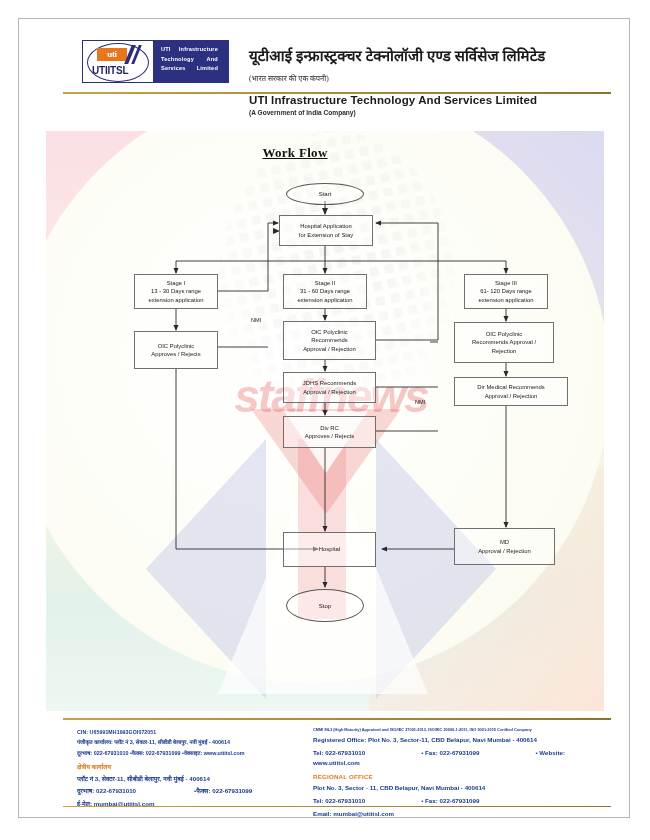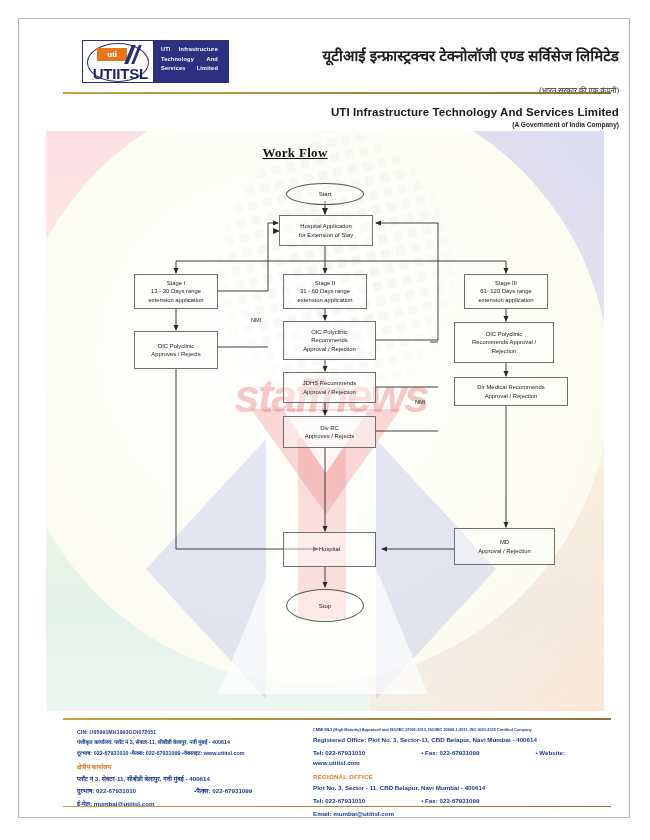--- a/index.html
+++ b/index.html
@@ -18,30 +18,30 @@
              box-sizing:border-box;position:relative;overflow:hidden;}
   .logo-circle{position:absolute;left:4px;top:2px;width:62px;height:39px;border-radius:50%;
                border:1.4px solid #2b2f7a;box-sizing:border-box;background:#fff;}
   .logo-uti{position:absolute;left:14px;top:7px;width:30px;height:13px;background:#e8761d;
             color:#fff;font-size:9px;font-weight:bold;line-height:13px;text-align:center;
             letter-spacing:-.3px;font-family:"Liberation Serif",serif;}
   .logo-slash{position:absolute;left:45px;top:4px;width:4px;height:19px;background:#2b2f7a;
               transform:skewX(-22deg);}
   .logo-slash2{position:absolute;left:52px;top:4px;width:3px;height:19px;background:#2b2f7a;
               transform:skewX(-22deg);}
-  .logo-name{position:absolute;left:9px;top:24px;width:56px;text-align:right;color:#1b1f63;
-             font-size:15px;font-weight:bold;letter-spacing:-.2px;}
+  .logo-name{position:absolute;left:9px;top:24px;width:56px;text-align:left;color:#1b1f63;
+             font-size:10px;font-weight:bold;letter-spacing:-.2px;}
   .logo-right{flex:1;background:#2b3180;color:#fff;padding:5px 5px 0 7px;box-sizing:border-box;}
   .logo-right div{font-size:5.6px;font-weight:bold;letter-spacing:.2px;line-height:9.6px;
                   display:flex;justify-content:space-between;padding-right:6px;}
 
-  .hdr-text{position:absolute;left:230px;top:26px;width:370px;text-align:right;}
+  .hdr-text{position:absolute;left:230px;top:26px;width:370px;text-align:left;}
   .hdr-hi{font-family:"Liberation Serif",serif;font-size:15px;font-weight:bold;color:#1a1a1a;
           letter-spacing:.1px;}
-  .hdr-hi-sub{font-family:"Liberation Serif",serif;font-size:7.5px;color:#2a2a2a;margin-top:20px;}
+  .hdr-hi-sub{font-family:"Liberation Serif",serif;font-size:7.5px;color:#2a2a2a;margin-top:8px;}
   .hdr-en{font-size:11.5px;font-weight:bold;color:#1a1a1a;margin-top:11px;letter-spacing:.1px;}
   .hdr-en-sub{font-size:6.6px;font-weight:bold;color:#2a2a2a;margin-top:3px;}
   .hdr-rule{position:absolute;left:63px;top:92px;width:548px;height:2px;
             background:linear-gradient(to right,#c9a24a,#8a7332);}
 
   
   .canvas{position:absolute;left:46px;top:131px;width:558px;height:580px;overflow:hidden;
           background:linear-gradient(to bottom,#fbdfe4 0%,#fbe4e6 13%,#f7f2dd 40%,
                      #f2f6e2 62%,#e2f2ea 82%,#eef7f2 100%);}
   .canvas .tint-r{position:absolute;right:0;top:0;width:46%;height:48%;

